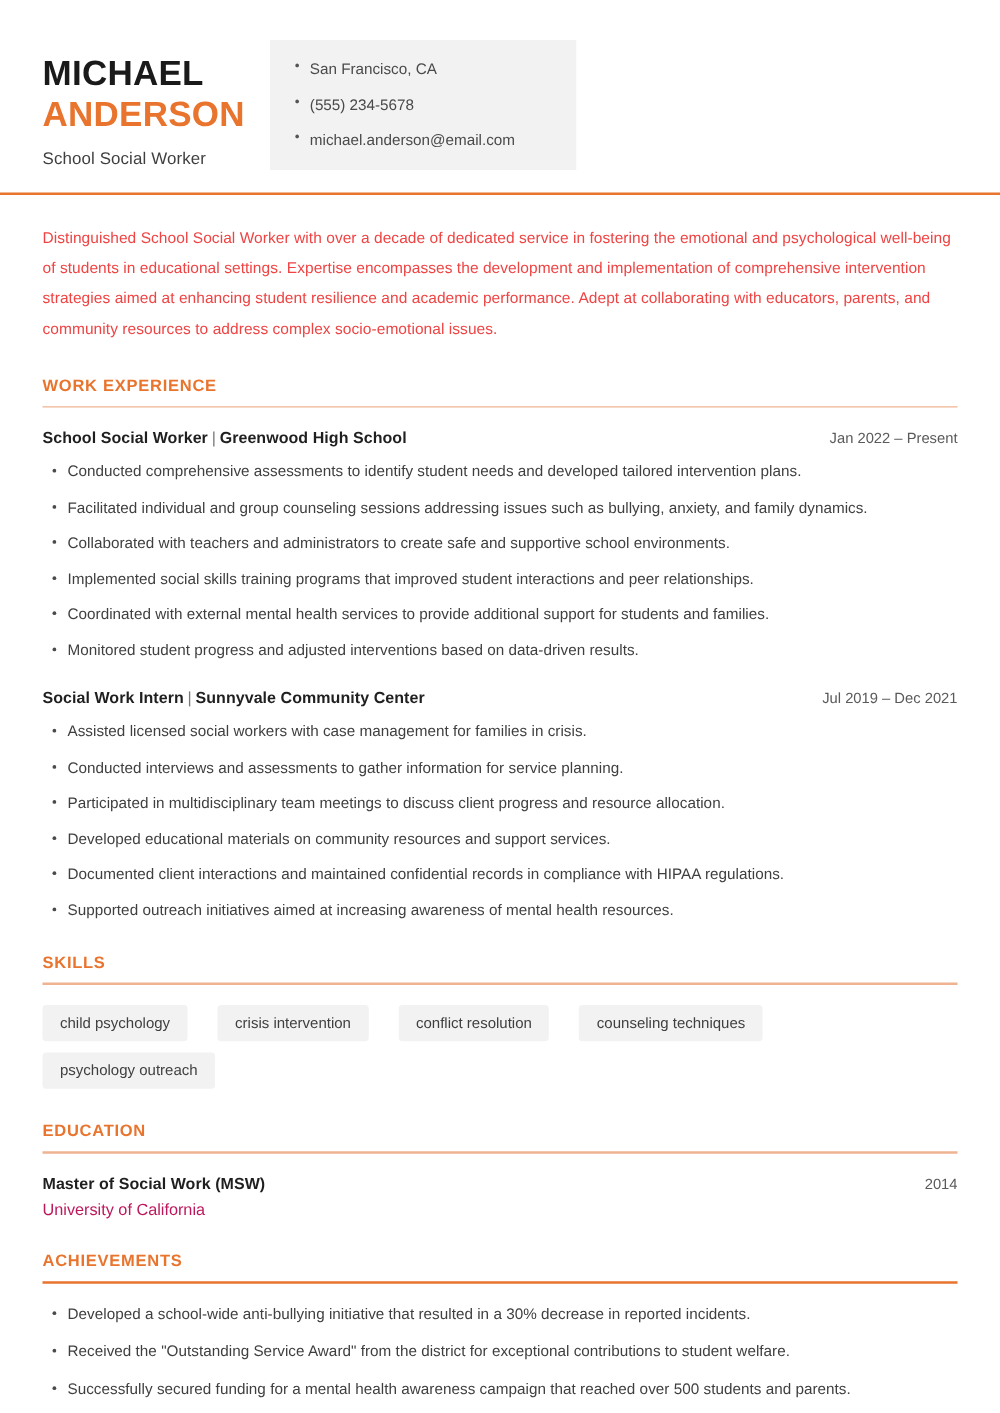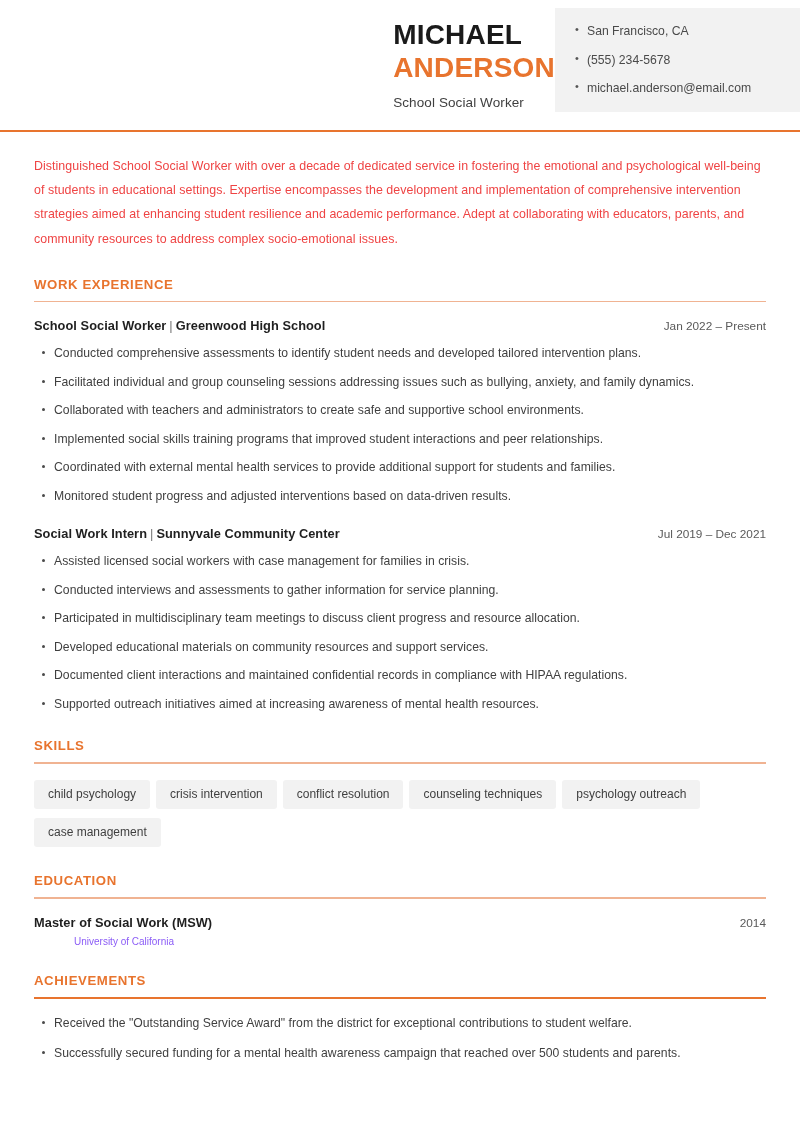--- a/index.html
+++ b/index.html
@@ -20,23 +20,24 @@
     min-height: 1130px;
     background: #ffffff;
     box-sizing: border-box;
     padding: 0;
   }
 
   
   .header {
     display: flex;
     align-items: flex-start;
-    justify-content: flex-end;
-    padding: 8px 0 0 0;
+    justify-content: flex-start;
+    padding: 32px 0 0 0;
     min-height: 108px;
+    gap: 20px;
   }
   .header-left {
     padding-left: 34px;
     padding-top: 10px;
   }
   .name-line {
     font-size: 28px;
     font-weight: bold;
     line-height: 1.18;
     letter-spacing: 0.2px;
@@ -138,24 +139,23 @@
     padding: 0 3px;
   }
   .entry-date {
     font-size: 11.8px;
     color: #5a5a5a;
     white-space: nowrap;
     padding-left: 16px;
     text-align: center;
   }
   .entry-sub {
-    font-size: 10px;
-    color: #8b5cf6;
+    font-size: 13px;
+    color: #be185d;
     margin-top: 6px;
-    margin-left: 40px;
   }
 
   ul.bullets {
     list-style: none;
     margin: 12px 0 0 0;
     padding: 0;
   }
   ul.bullets li {
     position: relative;
     font-size: 12.2px;
@@ -174,21 +174,21 @@
     width: 3px;
     height: 3px;
     border-radius: 50%;
     background: #4a4a4a;
   }
 
   
   .pills {
     display: flex;
     flex-wrap: wrap;
-    gap: 9px 6px;
+    gap: 9px 24px;
   }
   .pill {
     background: #f2f2f2;
     color: #3f3f3f;
     font-size: 12px;
     padding: 7px 14px 8px 14px;
     border-radius: 3px;
     line-height: 1.2;
     white-space: nowrap;
   }
@@ -262,39 +262,39 @@
 
     <div class="section">
       <div class="section-heading">SKILLS</div>
       <div class="section-rule"></div>
       <div class="pills">
         <span class="pill">child psychology</span>
         <span class="pill">crisis intervention</span>
         <span class="pill">conflict resolution</span>
         <span class="pill">counseling techniques</span>
         <span class="pill">psychology outreach</span>
-        <span class="pill">case management</span>
       </div>
     </div>
 
     <div class="section">
       <div class="section-heading">EDUCATION</div>
       <div class="section-rule"></div>
       <div class="entry">
         <div class="entry-head">
           <div class="entry-title">Master of Social Work (MSW)</div>
           <div class="entry-date">2014</div>
         </div>
         <div class="entry-sub">University of California</div>
       </div>
     </div>
 
     <div class="section achievements">
       <div class="section-heading">ACHIEVEMENTS</div>
       <div class="section-rule strong"></div>
       <ul class="bullets">
+        <li>Developed a school-wide anti-bullying initiative that resulted in a 30% decrease in reported incidents.</li>
         <li>Received the "Outstanding Service Award" from the district for exceptional contributions to student welfare.</li>
         <li>Successfully secured funding for a mental health awareness campaign that reached over 500 students and parents.</li>
       </ul>
     </div>
 
   </div>
 </div>
 
 </body></html>

